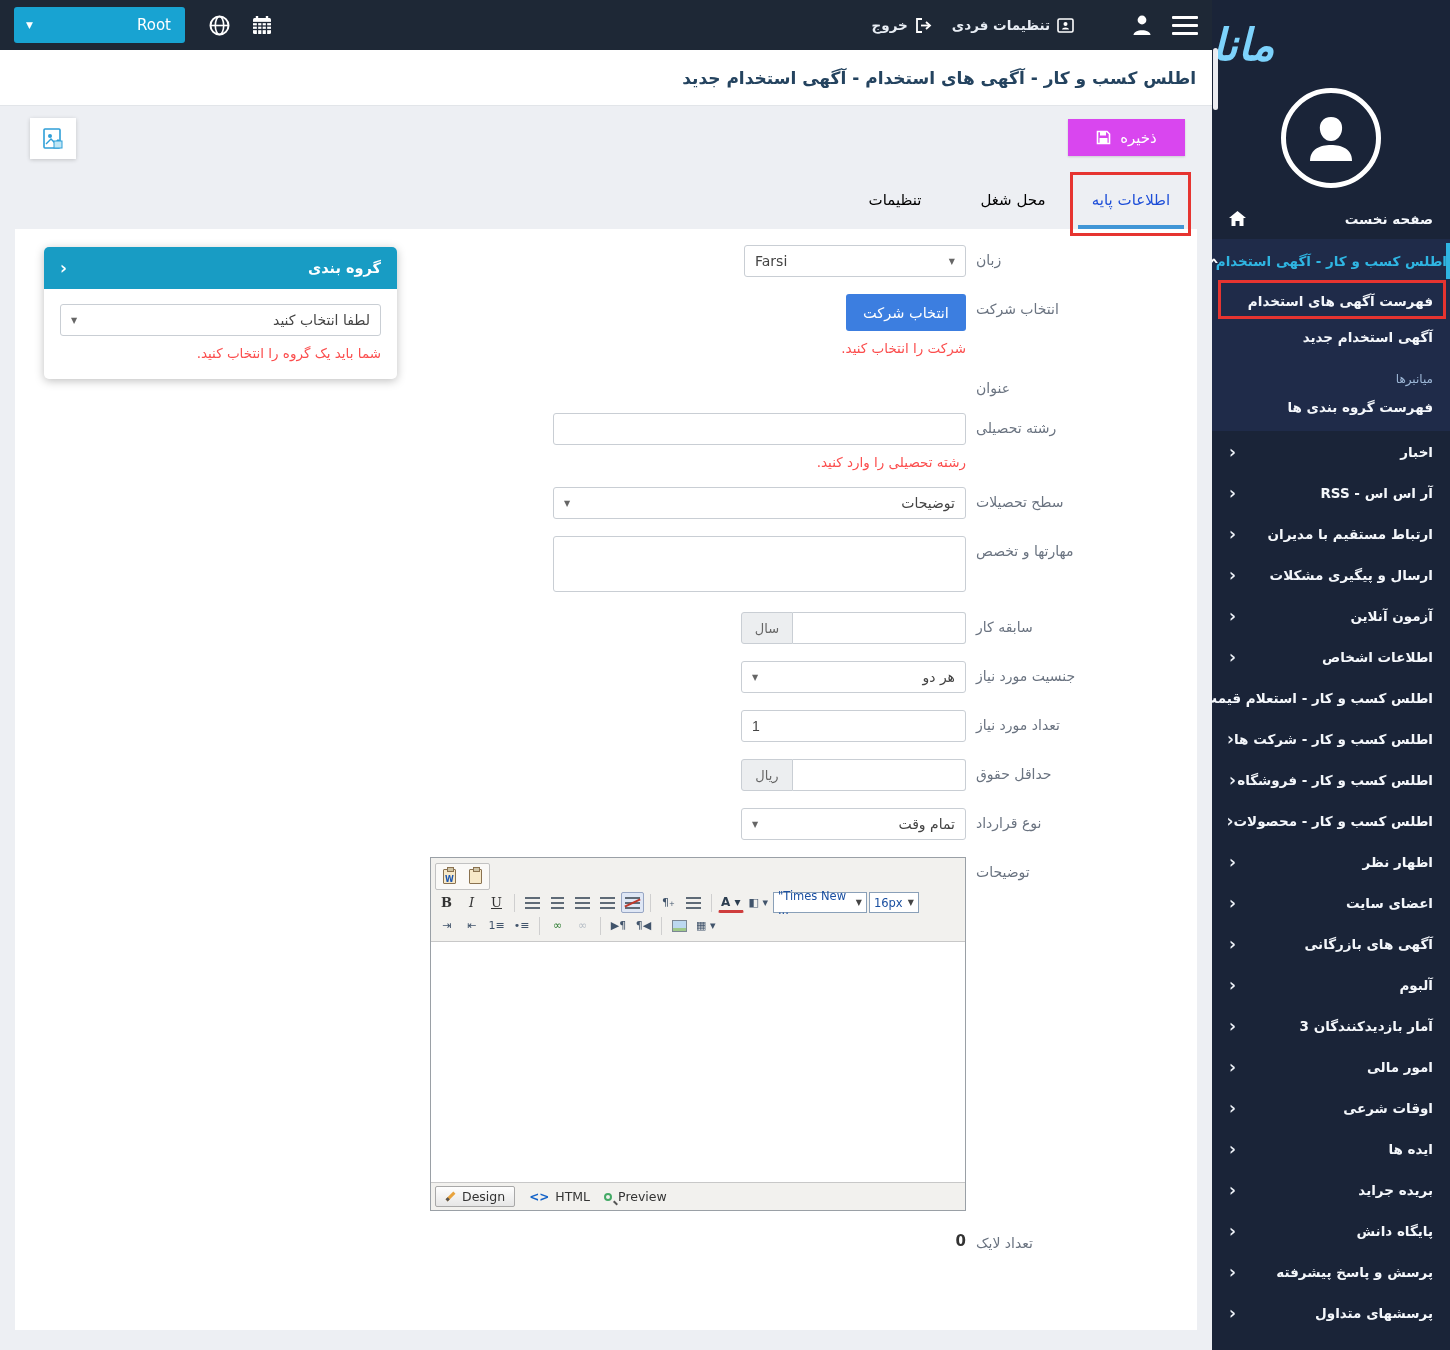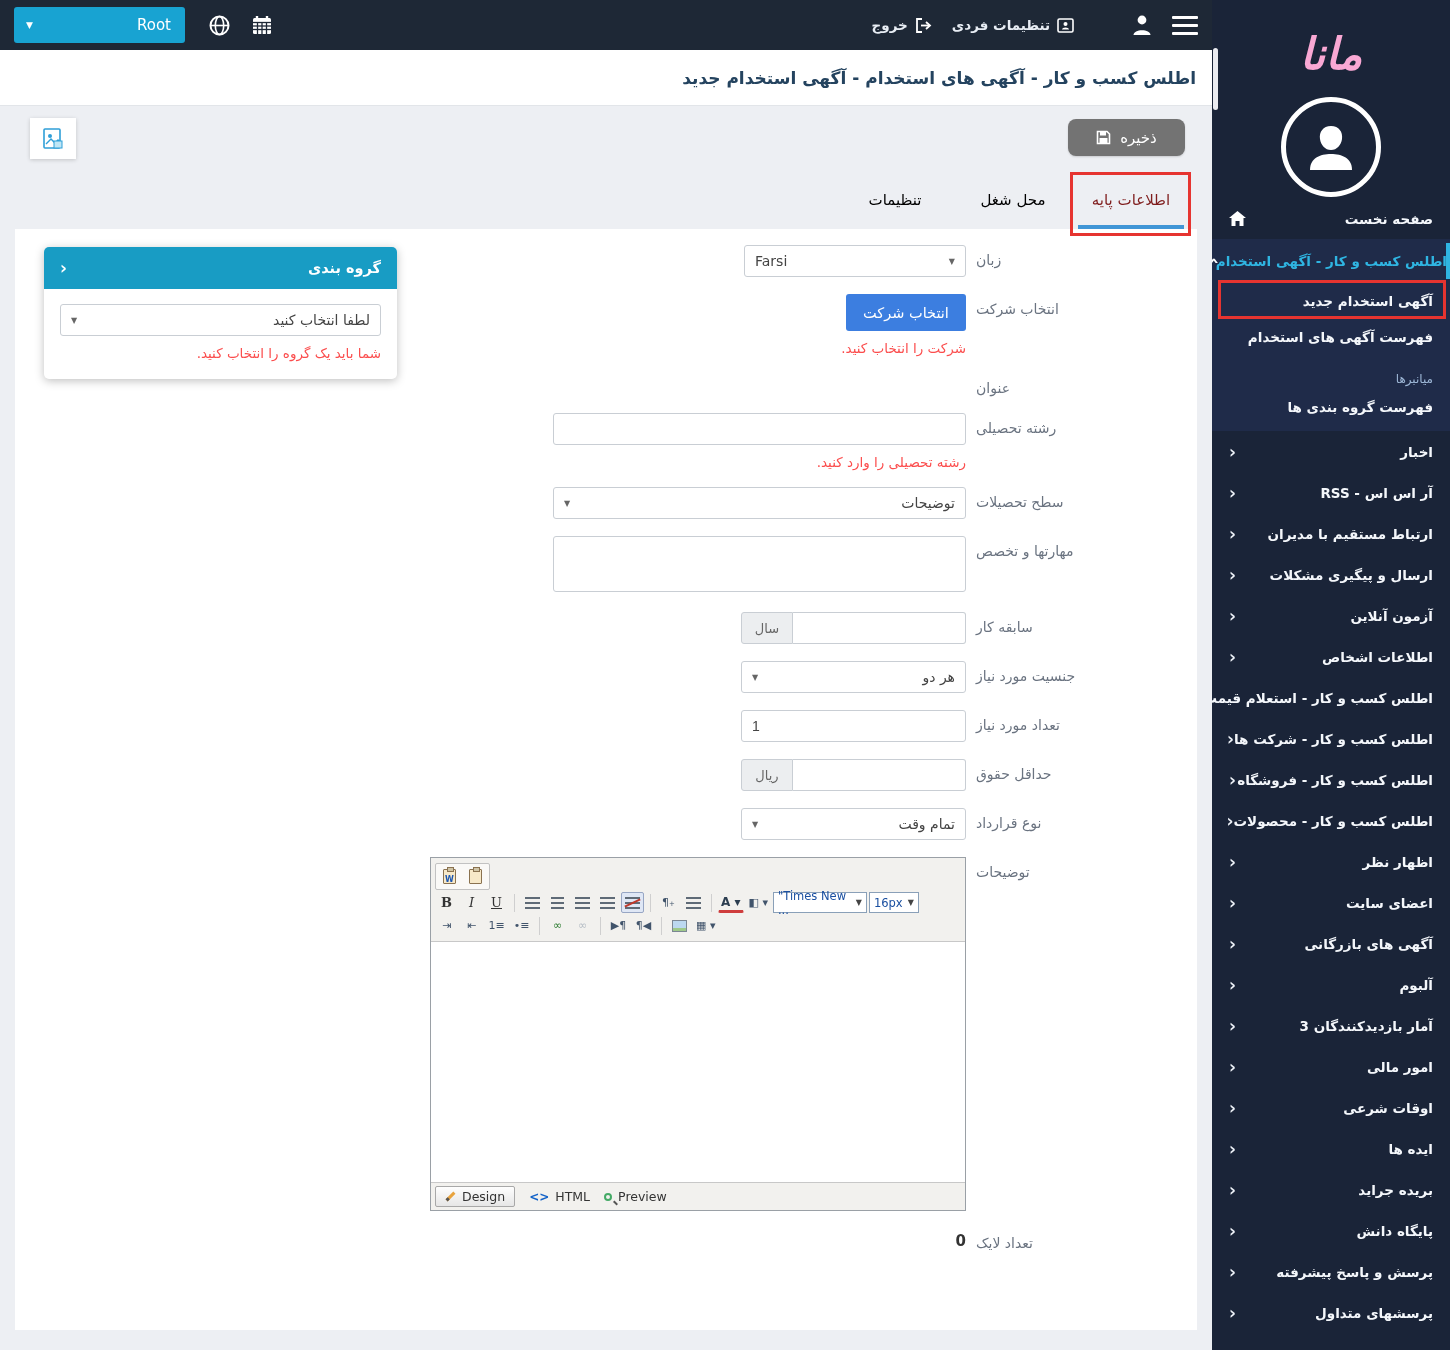--- a/index.html
+++ b/index.html
@@ -18,24 +18,24 @@
   .burger span{display:block;width:26px;height:3px;background:#fff;border-radius:1px}
   .person-gap{margin-left:38px}
 
   
   .titlebar{position:absolute;left:0;top:50px;width:1212px;height:56px;background:#fff;border-bottom:1px solid #e2e5e9;display:flex;align-items:center;justify-content:flex-end;padding:0 16px;z-index:5}
   .page-title{color:#24435f;font-weight:bold;font-size:17px}
 
   
   .content{position:absolute;left:0;top:106px;width:1212px;height:1244px;background:#edeff3}
   .export-card{position:absolute;left:30px;top:12px;width:46px;height:41px;background:#fff;box-shadow:0 1px 4px rgba(0,0,0,.18);display:flex;align-items:center;justify-content:center;cursor:pointer}
-  .save-btn{position:absolute;right:27px;top:13px;width:117px;height:37px;background:#737373;border-radius:8px;color:#fff;display:flex;align-items:center;justify-content:center;gap:9px;font-size:15px;cursor:pointer;box-shadow:0 1px 2px rgba(0,0,0,.15)}
+  .save-btn{position:absolute;right:27px;top:13px;width:117px;height:37px;background:#d946ef;border-radius:0;color:#fff;display:flex;align-items:center;justify-content:center;gap:9px;font-size:15px;cursor:pointer;box-shadow:0 1px 2px rgba(0,0,0,.15)}
   .tabs{position:absolute;top:64px;right:0;left:0;height:59px;display:flex;direction:rtl;padding-right:22px}
   .tab{min-width:118px;display:flex;align-items:center;justify-content:center;color:#000000;font-size:15px;position:relative;cursor:pointer}
-  .tab.active{color:#7f1d1d}
+  .tab.active{color:#1d4ed8}
   .tab.active::after{content:"";position:absolute;bottom:0;right:6px;left:6px;height:4px;background:#4196d6}
   .panel{position:absolute;left:15px;right:15px;top:123px;bottom:20px;background:#fff}
 
   
   .form{position:absolute;top:16px;right:0;left:0;direction:rtl}
   .frow{display:flex;margin-bottom:17px}
   .flabel{width:231px;flex:0 0 231px;padding:7px 16px 0 10px;color:#6a7380;font-size:14px;text-align:left;direction:rtl}
   .fctl{flex:1;direction:rtl}
   .inp{display:block;height:32px;width:413px;border:1px solid #c9ced4;border-radius:3px;padding:0 10px;font-size:14px;color:#444;background:#fff;direction:rtl}
   .sel{height:32px;width:413px;border:1px solid #c9ced4;border-radius:3px;padding:0 10px;background:#fff;display:flex;align-items:center;justify-content:space-between;direction:rtl;cursor:pointer}
@@ -85,21 +85,21 @@
   .ed-modes{height:27px;background:#f2f1ee;display:flex;align-items:center;gap:14px;padding-left:4px;font-size:12.5px;color:#333}
   .mode{display:flex;align-items:center;gap:6px;cursor:pointer}
   .mode.active{border:1px solid #a8a8a8;background:linear-gradient(#fefefe,#e6e6e6);border-radius:2px;padding:2px 9px}
   .pencil{width:11px;height:3px;background:#e8a33d;border-left:3px solid #555;transform:rotate(-45deg)}
   .htmlg{color:#1463c8;font-weight:bold;font-size:12px}
   .mag{width:8px;height:8px;border:2px solid #4a6; border-radius:50%;position:relative}
   .mag::after{content:"";position:absolute;left:7px;top:7px;width:5px;height:2px;background:#555;transform:rotate(45deg)}
 
   
   .sidebar{position:absolute;right:0;top:0;width:238px;height:1350px;background:#1a2438;direction:rtl;color:#f2f5fa;overflow:hidden}
-  .logo{margin-top:25px;text-align:center;color:#f9a8d4;font-size:44px;font-weight:bold;font-style:italic;line-height:58px;cursor:pointer}
+  .logo{margin-top:16px;text-align:left;color:#7dd3fc;font-size:44px;font-weight:bold;font-style:italic;line-height:58px;cursor:pointer}
   .avatar{width:100px;height:100px;border:5px solid #fff;border-radius:50%;margin:14px auto 0;display:flex;align-items:center;justify-content:center;cursor:pointer}
   .nav{position:absolute;top:198px;right:0;left:0}
   .mi{height:41px;display:flex;align-items:center;justify-content:space-between;padding:0 17px;font-size:13.5px;font-weight:bold;color:#f4f7fb;cursor:pointer;white-space:nowrap}
   .mi .chev{font-size:17px;font-weight:bold;color:#eef2f8}
   .section{background:#1f2b49;padding-bottom:8px}
   .sec-title{height:44px;display:flex;align-items:center;justify-content:space-between;padding:0 3px 0 12px;color:#2fb5e2;font-size:13.5px;font-weight:bold;position:relative;white-space:nowrap;overflow:hidden;cursor:pointer}
   .sec-title::after{content:"";position:absolute;right:0;top:4px;bottom:4px;width:4px;background:#2fb5e2}
   .chev-down{display:inline-block;transform:rotate(-90deg);font-size:17px;color:#fff}
   .sub{height:36px;display:flex;align-items:center;padding:0 17px;font-size:13.5px;font-weight:bold;color:#f4f7fb;cursor:pointer;white-space:nowrap}
   .shortcut-h{height:24px;margin-top:12px;padding:0 17px;font-size:12px;color:#9db7d6;display:flex;align-items:center}
@@ -444,22 +444,22 @@
             <path d="M8.5 0 L17 7 H14.5 V15 H10.5 V10 H6.5 V15 H2.5 V7 H0 Z" fill="#fff"></path>
           </svg>
       </span>
     </div>
 
     <div class="section">
       <div class="sec-title">
         <span>اطلس کسب و کار - آگهی استخدام</span>
         <span class="chev-down">‹</span>
       </div>
+      <div class="sub">فهرست آگهی های استخدام</div>
       <div class="sub">آگهی استخدام جدید</div>
-      <div class="sub">فهرست آگهی های استخدام</div>
       <div class="shortcut-h">میانبرها</div>
       <div class="sub small">فهرست گروه بندی ها</div>
     </div>
 
     <div id="side-menu">
         <div class="mi">
     <span>اخبار</span>
     <span class="chev">‹</span>
   </div>
         <div class="mi">

